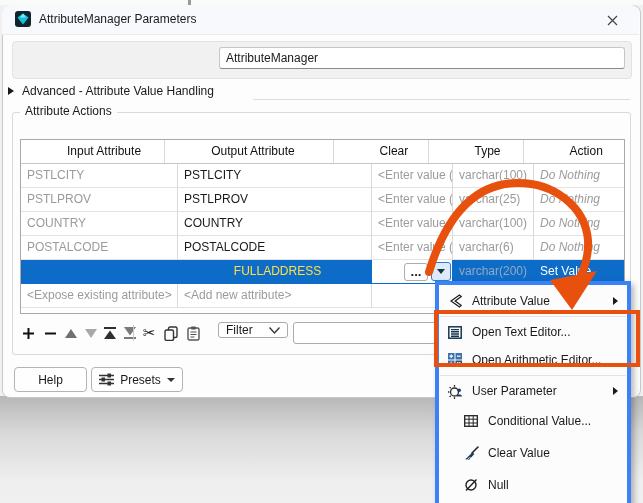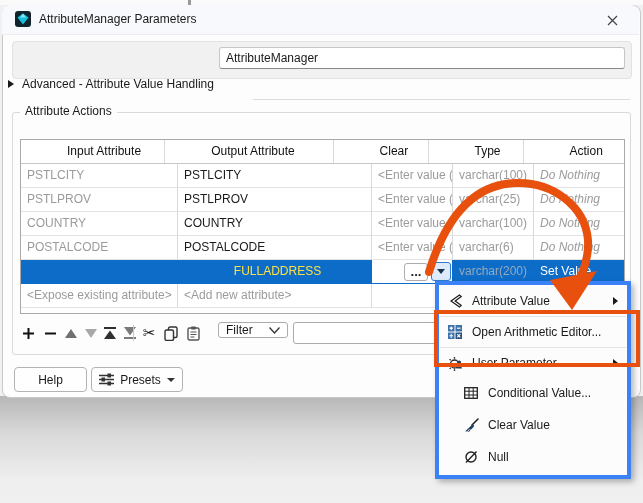--- a/index.html
+++ b/index.html
@@ -22,21 +22,21 @@
   #close-btn{left:596px;top:8px;width:32px;height:24px;display:flex;align-items:center;
      justify-content:center;z-index:11;cursor:default;}
   
   #tn-panel{left:12px;top:41px;width:618px;height:36px;background:#f1f1f2;
      border:1px solid #e2e2e4;border-radius:4px;z-index:10;}
   #tn-label{left:12px;top:51px;width:203px;text-align:right;z-index:11;}
   #tn-input{left:219px;top:47px;width:392px;height:20px;background:#fff;
      border:1px solid #c6c6c6;border-bottom:1px solid #898989;border-radius:3px;
      padding:0 6px;font:12px "Liberation Sans",sans-serif;color:#1a1a1a;z-index:11;}
   
-  #adv-toggle{left:8px;top:76px;height:16px;display:flex;align-items:center;z-index:10;}
+  #adv-toggle{left:8px;top:83px;height:16px;display:flex;align-items:center;z-index:10;}
   .tri-right{width:0;height:0;border-left:6px solid #1a1a1a;border-top:4px solid transparent;
      border-bottom:4px solid transparent;margin-right:8px;}
   #adv-line{left:253px;top:99px;width:377px;height:1px;background:#dcdcdc;z-index:10;}
   
   #groupbox{left:12px;top:112px;width:617px;height:241px;border:1px solid #d9d9d9;
      border-radius:3px;z-index:9;}
   #group-label{left:20px;top:104px;background:#fdfdfd;padding:0 5px;z-index:10;}
   
   #tbl{left:20px;top:139px;width:603px;height:173px;border:1px solid #a9a9a9;
      background:#fff;z-index:12;overflow:hidden;}
@@ -268,20 +268,29 @@
         <svg width="13" height="14" viewBox="0 0 13 14">
             <path d="M10.5 1 L2 7 L10.5 13 L12.3 11.4 L6.2 7 L12.3 2.6 Z" fill="none" stroke="#1a1a1a" stroke-width="1.2"></path>
           </svg>
       </span>
       <span class="mlabel">Attribute Value</span>
       <span class="subarrow"></span>
     </div>
     <div class="msep"></div>
     <div class="mi h28">
       <span class="micon">
+        <svg width="14" height="13" viewBox="0 0 14 13">
+          <rect x="0.8" y="0.8" width="12.4" height="11.4" fill="#fff" stroke="#17364f" stroke-width="1.5"></rect>
+          <path d="M3 3.6 H11 M3 5.8 H11 M3 8 H11 M3 10.2 H11" stroke="#17364f" stroke-width="1.4"></path>
+        </svg>
+      </span>
+      <span class="mlabel">Open Text Editor...</span>
+    </div>
+    <div class="mi h28">
+      <span class="micon">
         <svg width="14" height="14" viewBox="0 0 14 14">
           <rect x="0" y="0" width="6.5" height="6.5" fill="#3c72aa"></rect>
             <rect x="7.5" y="0" width="6.5" height="6.5" fill="#3c72aa"></rect>
           <rect x="0" y="7.5" width="6.5" height="6.5" fill="#3c72aa"></rect>
             <rect x="7.5" y="7.5" width="6.5" height="6.5" fill="#27507d"></rect>
           <path d="M3.2 1.5 V5 M1.5 3.2 H5" stroke="#fff" stroke-width="1.2"></path>
           <path d="M9 3.2 H12.5" stroke="#fff" stroke-width="1.2"></path>
           <path d="M1.5 10.8 H5" stroke="#fff" stroke-width="1.2"></path>
             <circle cx="3.2" cy="9.3" r="0.7" fill="#fff"></circle>
             <circle cx="3.2" cy="12.3" r="0.7" fill="#fff"></circle>

